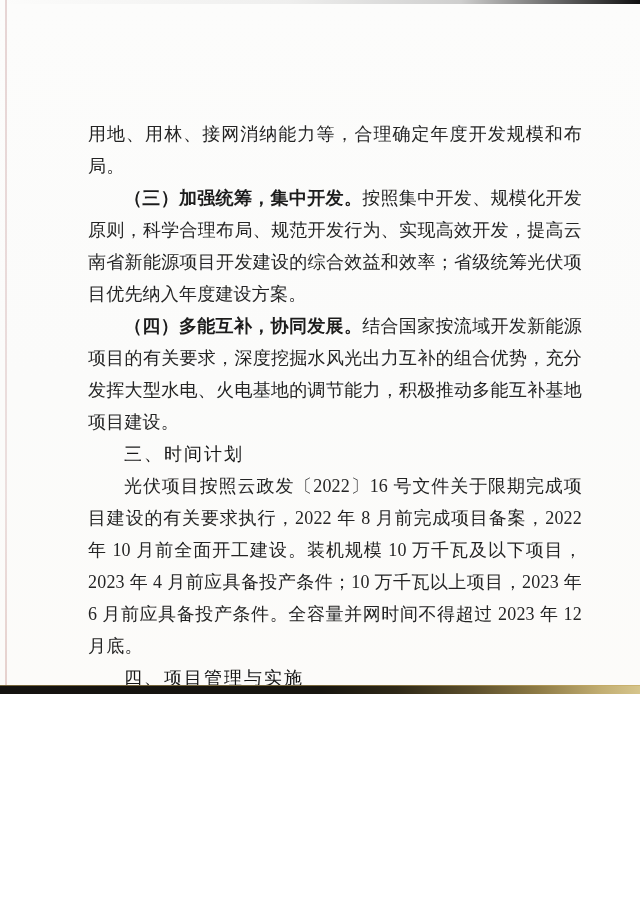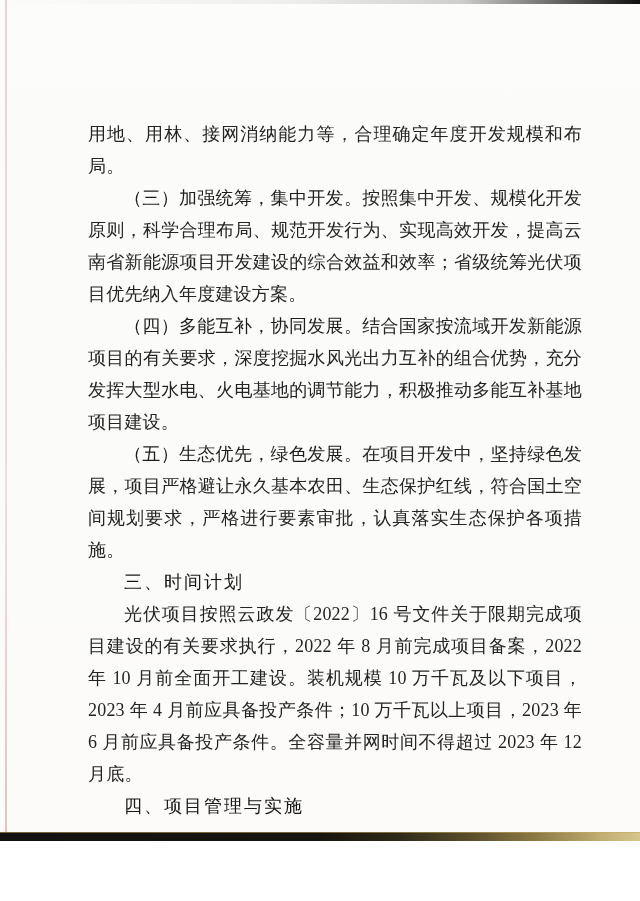--- a/index.html
+++ b/index.html
@@ -9,21 +9,21 @@
   }
   body {
     width: 640px;
     height: 901px;
     overflow: hidden;
     font-family: "Liberation Serif", serif;
   }
   .scan-page {
     position: relative;
     width: 640px;
-    height: 841px;
+    height: 694px;
     background: linear-gradient(180deg, #fcfcfb 0%, #fbfbfa 55%, #fcfbf9 100%);
     overflow: hidden;
   }
   
   .top-edge-artifact {
     position: absolute;
     top: 0; left: 0;
     width: 640px; height: 4px;
     background: linear-gradient(90deg,
       rgba(120,120,120,0) 0%,
@@ -71,21 +71,21 @@
     letter-spacing: 0.2px;
   }
   .doc-content p {
     margin: 0;
     text-indent: 2em;
   }
   .doc-content p.body-continuation {
     text-indent: 0;
   }
   .doc-content .lead {
-    font-weight: 400;
+    font-weight: 700;
     color: #1c1c1c;
   }
   .doc-content p.heading {
     font-family: "Liberation Sans", sans-serif;
     font-weight: 400;
     letter-spacing: 2px;
     color: #161616;
   }
   .page-number {
     position: absolute;
@@ -103,21 +103,20 @@
 
 <div class="scan-page">
 
   <div class="top-edge-artifact"></div>
   <div class="left-edge-artifact"></div>
 
   <div class="doc-content" id="doc-body">
       <p class="body-continuation"><span>用地、用林、接网消纳能力等，合理确定年度开发规模和布局。</span></p>
       <p class="body"><span class="lead">（三）加强统筹，集中开发。</span><span>按照集中开发、规模化开发原则，科学合理布局、规范开发行为、实现高效开发，提高云南省新能源项目开发建设的综合效益和效率；省级统筹光伏项目优先纳入年度建设方案。</span></p>
       <p class="body"><span class="lead">（四）多能互补，协同发展。</span><span>结合国家按流域开发新能源项目的有关要求，深度挖掘水风光出力互补的组合优势，充分发挥大型水电、火电基地的调节能力，积极推动多能互补基地项目建设。</span></p>
-      <p class="body"><span class="lead">（五）生态优先，绿色发展。</span><span>在项目开发中，坚持绿色发展，项目严格避让永久基本农田、生态保护红线，符合国土空间规划要求，严格进行要素审批，认真落实生态保护各项措施。</span></p>
       <p class="heading"><span>三、时间计划</span></p>
       <p class="body"><span>光伏项目按照云政发〔2022〕16 号文件关于限期完成项目建设的有关要求执行，2022 年 8 月前完成项目备案，2022 年 10 月前全面开工建设。装机规模 10 万千瓦及以下项目，2023 年 4 月前应具备投产条件；10 万千瓦以上项目，2023 年 6 月前应具备投产条件。全容量并网时间不得超过 2023 年 12 月底。</span></p>
       <p class="heading"><span>四、项目管理与实施</span></p>
     </div>
 
   <div class="page-number">— 3 —</div>
 
   <div class="bottom-edge-artifact"></div>
 </div>
 

